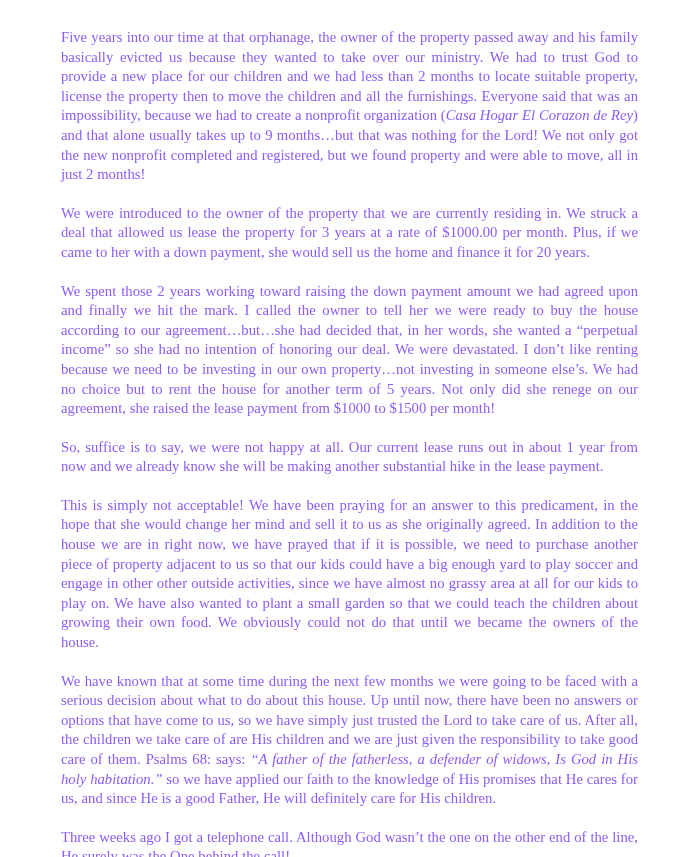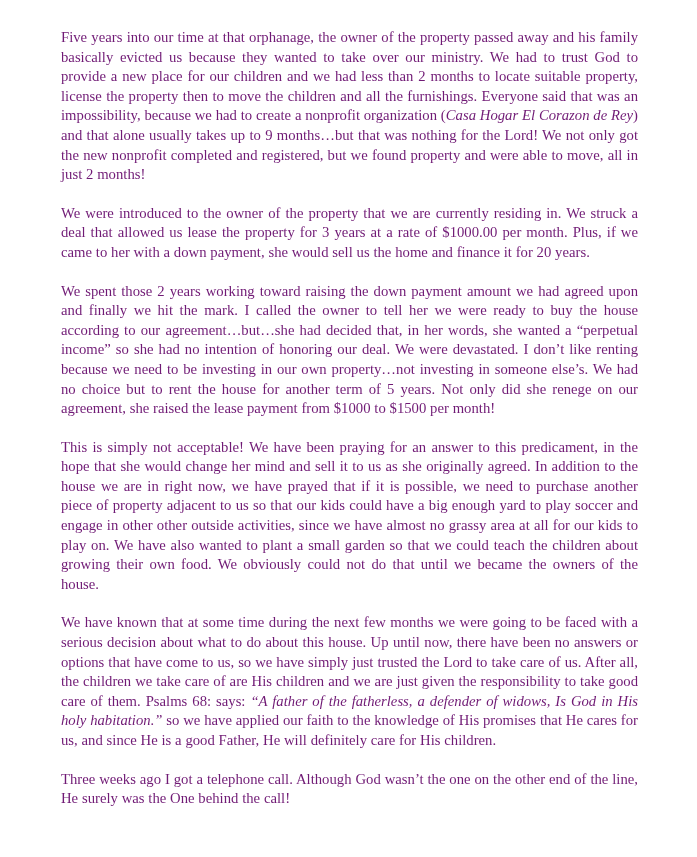--- a/index.html
+++ b/index.html
@@ -27,36 +27,37 @@
     left: 61px;
     top: 28px;
     width: 577px;
   }
   p.para {
     margin: 0 0 19px 0;
     font-size: 14.7px;
     line-height: 19.6px;
     text-align: justify;
     text-justify: inter-word;
-    color: #701a75;
+    color: #8b5cf6;
     letter-spacing: 0.01px;
     word-spacing: 0.1px;
   }
   p.para:last-child {
     margin-bottom: 0;
   }
   .it {
     font-style: italic;
   }
 </style>
 </head>
 <body>
 
 <div class="page">
   <div class="doc-body" id="doc-body">
       <p class="para"><span>Five years into our time at that orphanage, the owner of the property passed away and his family basically evicted us because they wanted to take over our ministry. We had to trust God to provide a new place for our children and we had less than 2 months to locate suitable property, license the property then to move the children and all the furnishings. Everyone said that was an impossibility, because we had to create a nonprofit organization (</span><span class="it">Casa Hogar El Corazon de Rey</span><span>) and that alone usually takes up to 9 months…but that was nothing for the Lord! We not only got the new nonprofit completed and registered, but we found property and were able to move, all in just 2 months!</span></p>
       <p class="para"><span>We were introduced to the owner of the property that we are currently residing in. We struck a deal that allowed us lease the property for 3 years at a rate of $1000.00 per month. Plus, if we came to her with a down payment, she would sell us the home and finance it for 20 years.</span></p>
       <p class="para"><span>We spent those 2 years working toward raising the down payment amount we had agreed upon and finally we hit the mark. I called the owner to tell her we were ready to buy the house according to our agreement…but…she had decided that, in her words, she wanted a “perpetual income” so she had no intention of honoring our deal. We were devastated. I don’t like renting because we need to be investing in our own property…not investing in someone else’s. We had no choice but to rent the house for another term of 5 years. Not only did she renege on our agreement, she raised the lease payment from $1000 to $1500 per month!</span></p>
+      <p class="para"><span>So, suffice is to say, we were not happy at all. Our current lease runs out in about 1 year from now and we already know she will be making another substantial hike in the lease payment.</span></p>
       <p class="para"><span>This is simply not acceptable! We have been praying for an answer to this predicament, in the hope that she would change her mind and sell it to us as she originally agreed. In addition to the house we are in right now, we have prayed that if it is possible, we need to purchase another piece of property adjacent to us so that our kids could have a big enough yard to play soccer and engage in other other outside activities, since we have almost no grassy area at all for our kids to play on. We have also wanted to plant a small garden so that we could teach the children about growing their own food. We obviously could not do that until we became the owners of the house.</span></p>
       <p class="para"><span>We have known that at some time during the next few months we were going to be faced with a serious decision about what to do about this house. Up until now, there have been no answers or options that have come to us, so we have simply just trusted the Lord to take care of us. After all, the children we take care of are His children and we are just given the responsibility to take good care of them. Psalms 68: says: </span><span class="it">“A father of the fatherless, a defender of widows, Is God in His holy habitation.”</span><span> so we have applied our faith to the knowledge of His promises that He cares for us, and since He is a good Father, He will definitely care for His children.</span></p>
       <p class="para"><span>Three weeks ago I got a telephone call. Although God wasn’t the one on the other end of the line, He surely was the One behind the call!</span></p>
     </div>
 </div>
 
 </body></html>

